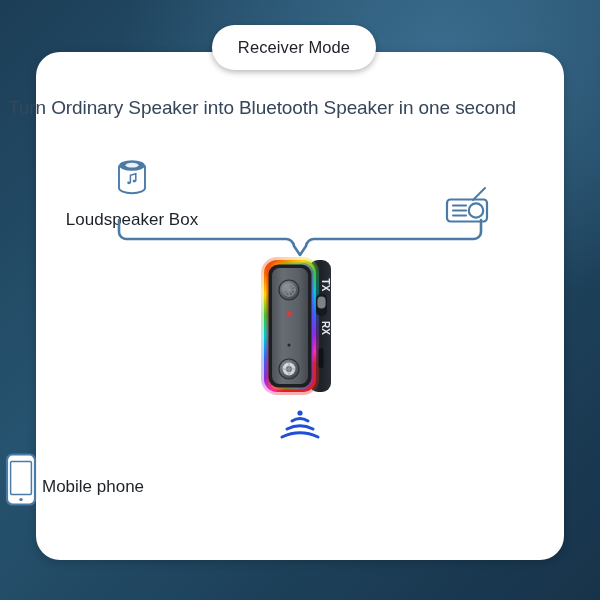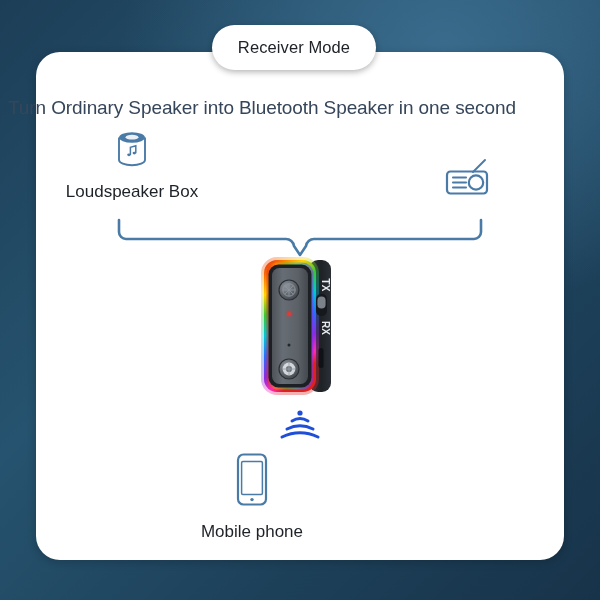--- a/index.html
+++ b/index.html
@@ -68,21 +68,21 @@
     color: #36465a;
     letter-spacing: -0.1px;
     white-space: nowrap;
     margin-left: 8px;
   }
 
   
   #sources {
     position: absolute;
     left: 48px;
-    top: 124px;
+    top: 152px;
     width: 504px;
     height: 78px;
     display: flex;
     justify-content: space-between;
     align-items: flex-end;
   }
   .source {
     width: 168px;
     display: flex;
     flex-direction: column;
@@ -128,21 +128,21 @@
     height: 38px;
   }
 
   
   #phone-block {
     position: absolute;
     left: 0;
     top: 452px;
     width: 504px;
     display: flex;
-    flex-direction: column;
+    flex-direction: row;
     align-items: center;
   }
   #phone-label {
     margin-top: 8px;
     font-size: 17px;
     color: #1d2228;
   }
 </style>
 </head>
 <body>

